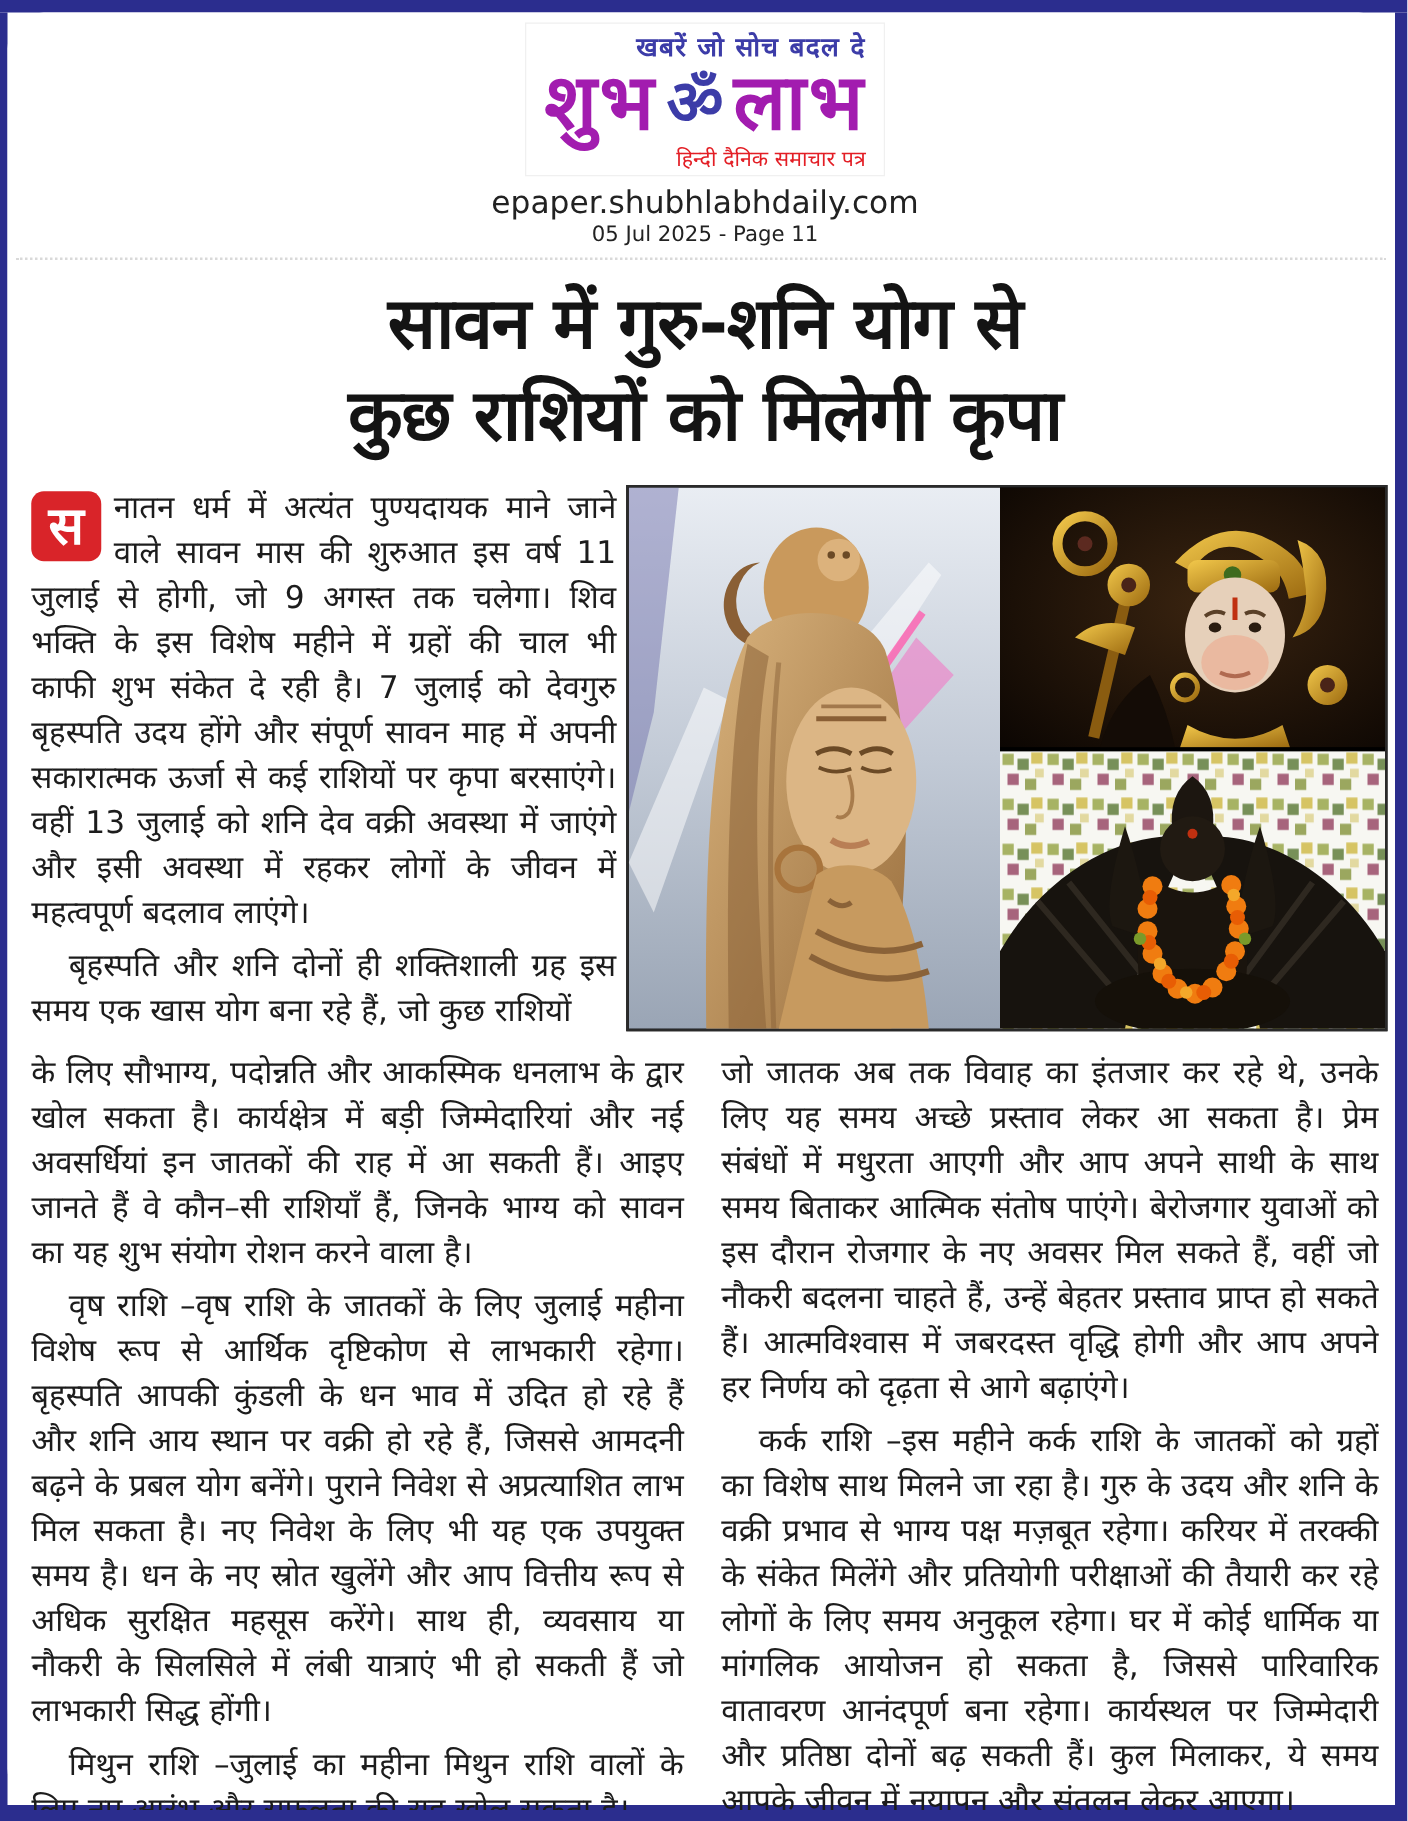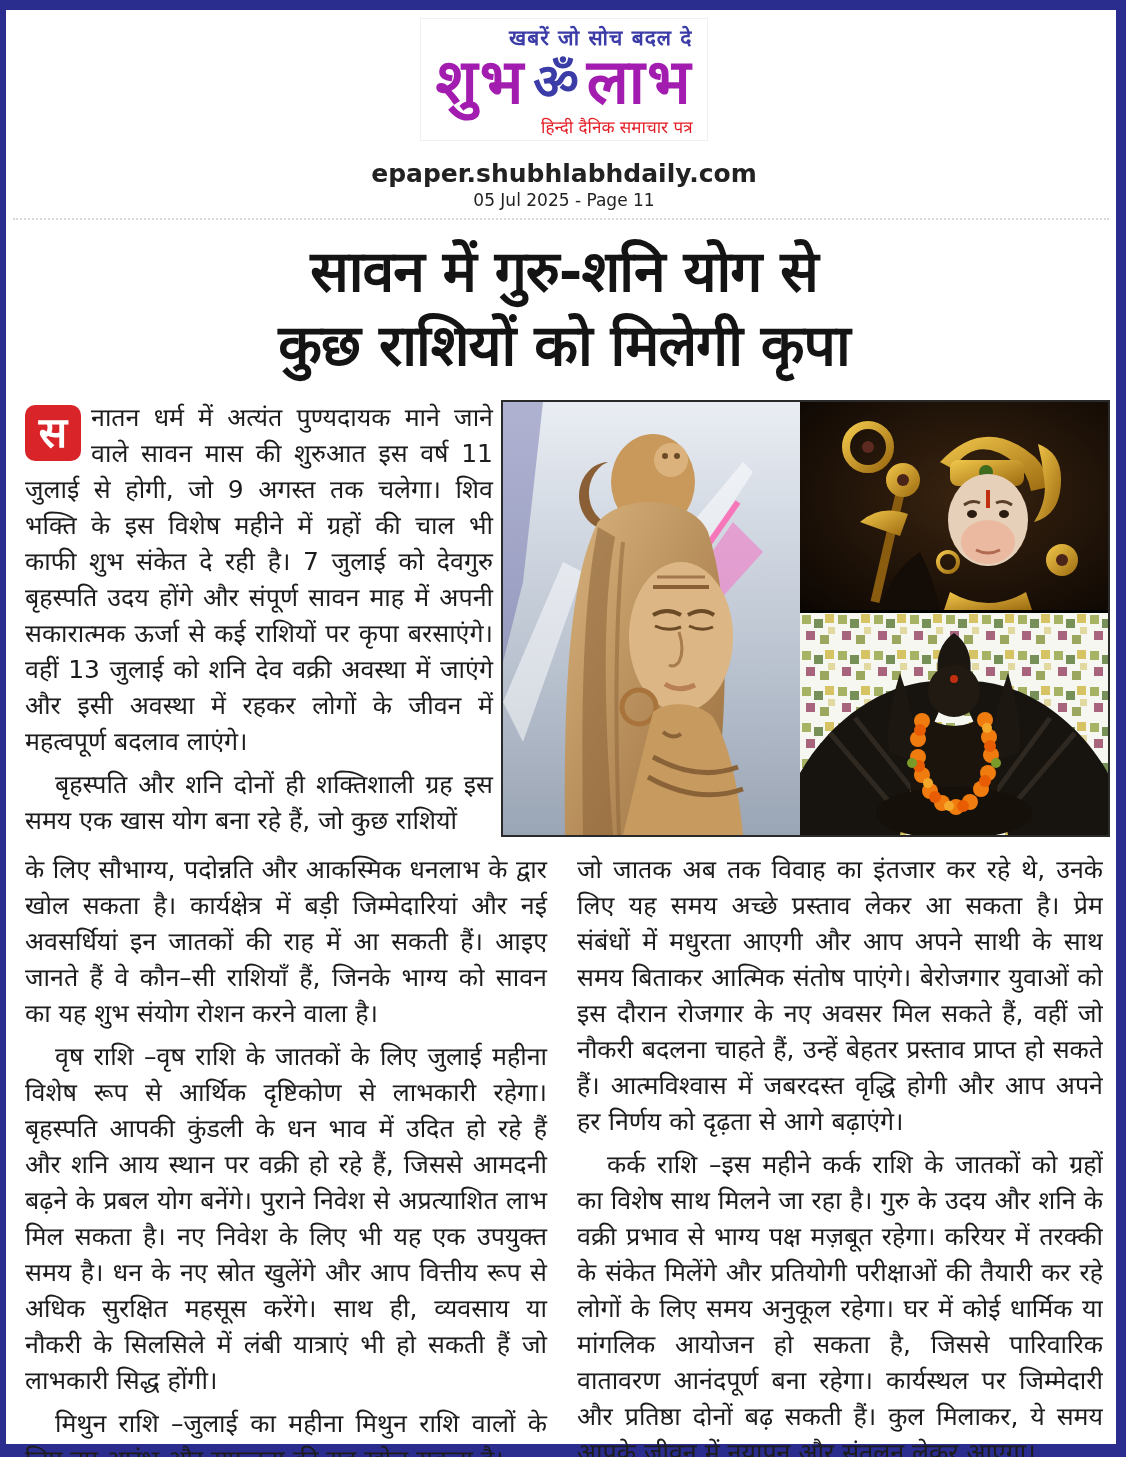--- a/index.html
+++ b/index.html
@@ -15,21 +15,21 @@
   .content { position:absolute; left:6px; right:10px; top:10px; bottom:13px; padding:8px 13px 0 19px; background:#fff;border-radius:29px; }
 
   
   .masthead { text-align:center; }
   .logo-box { display:inline-block; border:1px solid #f0f0f0; padding:4px 14px 2px; }
   .tagline { color:#3c3ca8; font-weight:bold; font-size:21px; text-align:right; letter-spacing:1px; }
   .logo-row { display:flex; align-items:center; justify-content:center; gap:6px; line-height:1; }
   .logo-word { color:#a21caf; font-weight:800; font-size:62px; letter-spacing:2px; }
   .ganesha { color:#3c3ca8; font-size:50px; font-weight:bold; padding:0 2px; }
   .logo-sub { color:#e31e25; font-weight:normal; font-size:17px; text-align:right; margin-top:2px; }
-  .site-url { font-size:25px; color:#222; margin-top:18px;font-weight:bold; }
+  .site-url { font-size:25px; color:#222; margin-top:6px; }
   .dateline { font-size:17px; color:#222; margin-top:2px; }
   .sep { border:none; border-top:2px dotted #d9d9d9; margin:8px -6px 0 -12px; }
 
   
   .headline { text-align:center; font-weight:800; color:#141414; font-size:57px; line-height:1.3;
               margin:14px 0 18px; letter-spacing:-1px; }
 
   
   .toprow { display:flex; align-items:flex-start; }
   .col-narrow { width:468px; flex:0 0 468px; }

